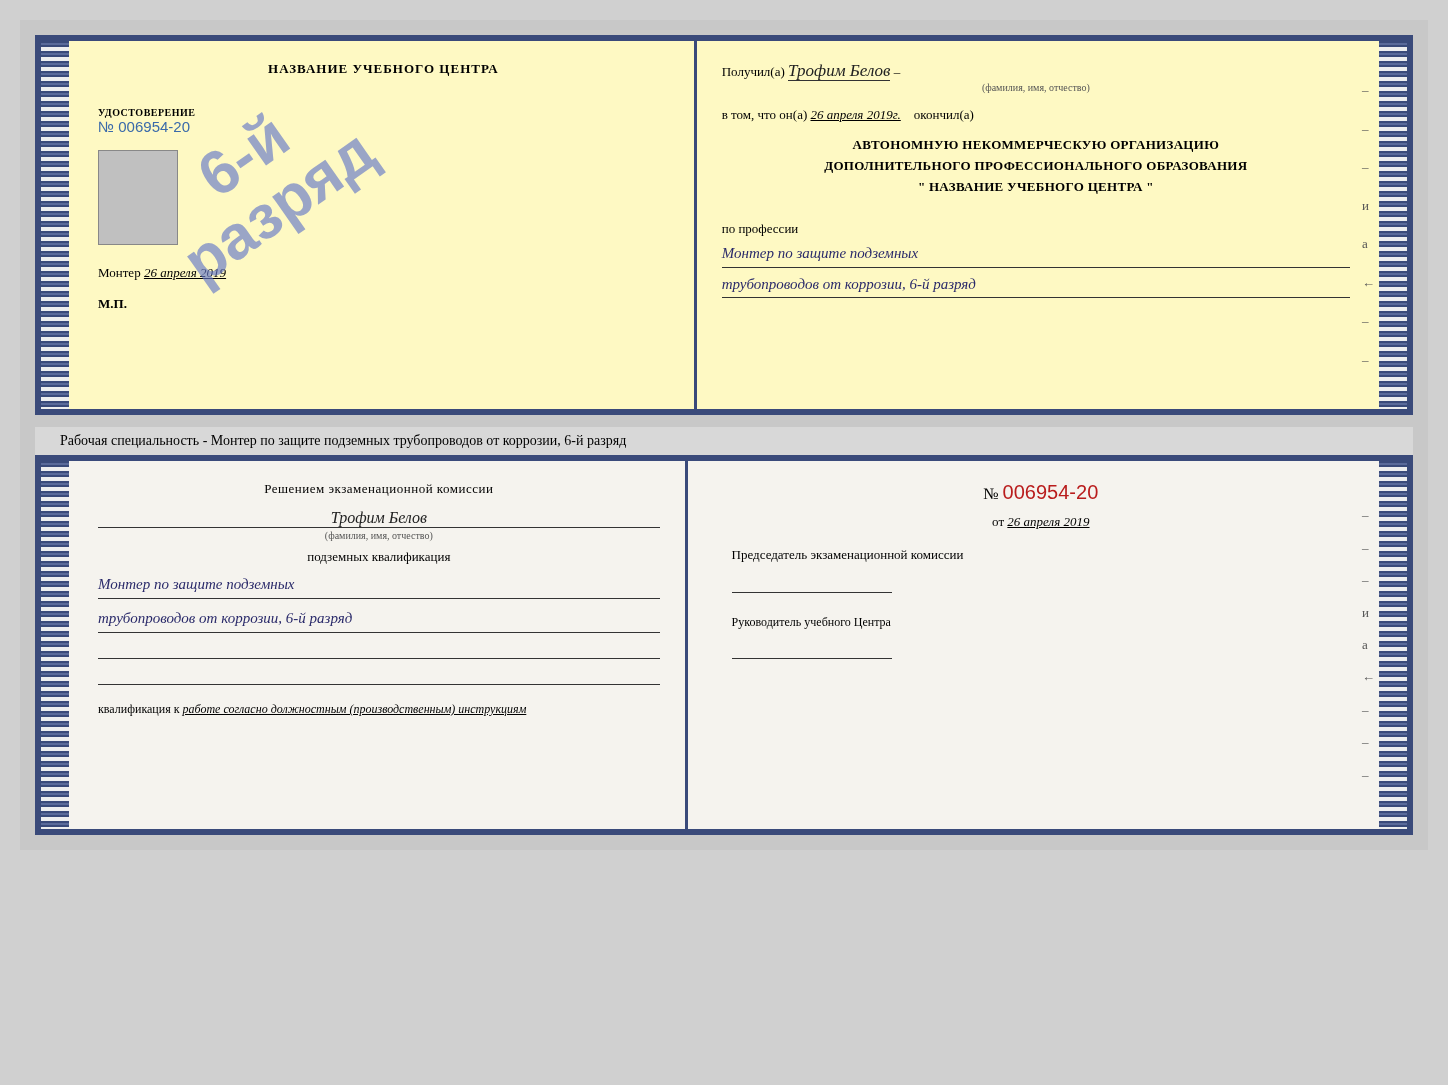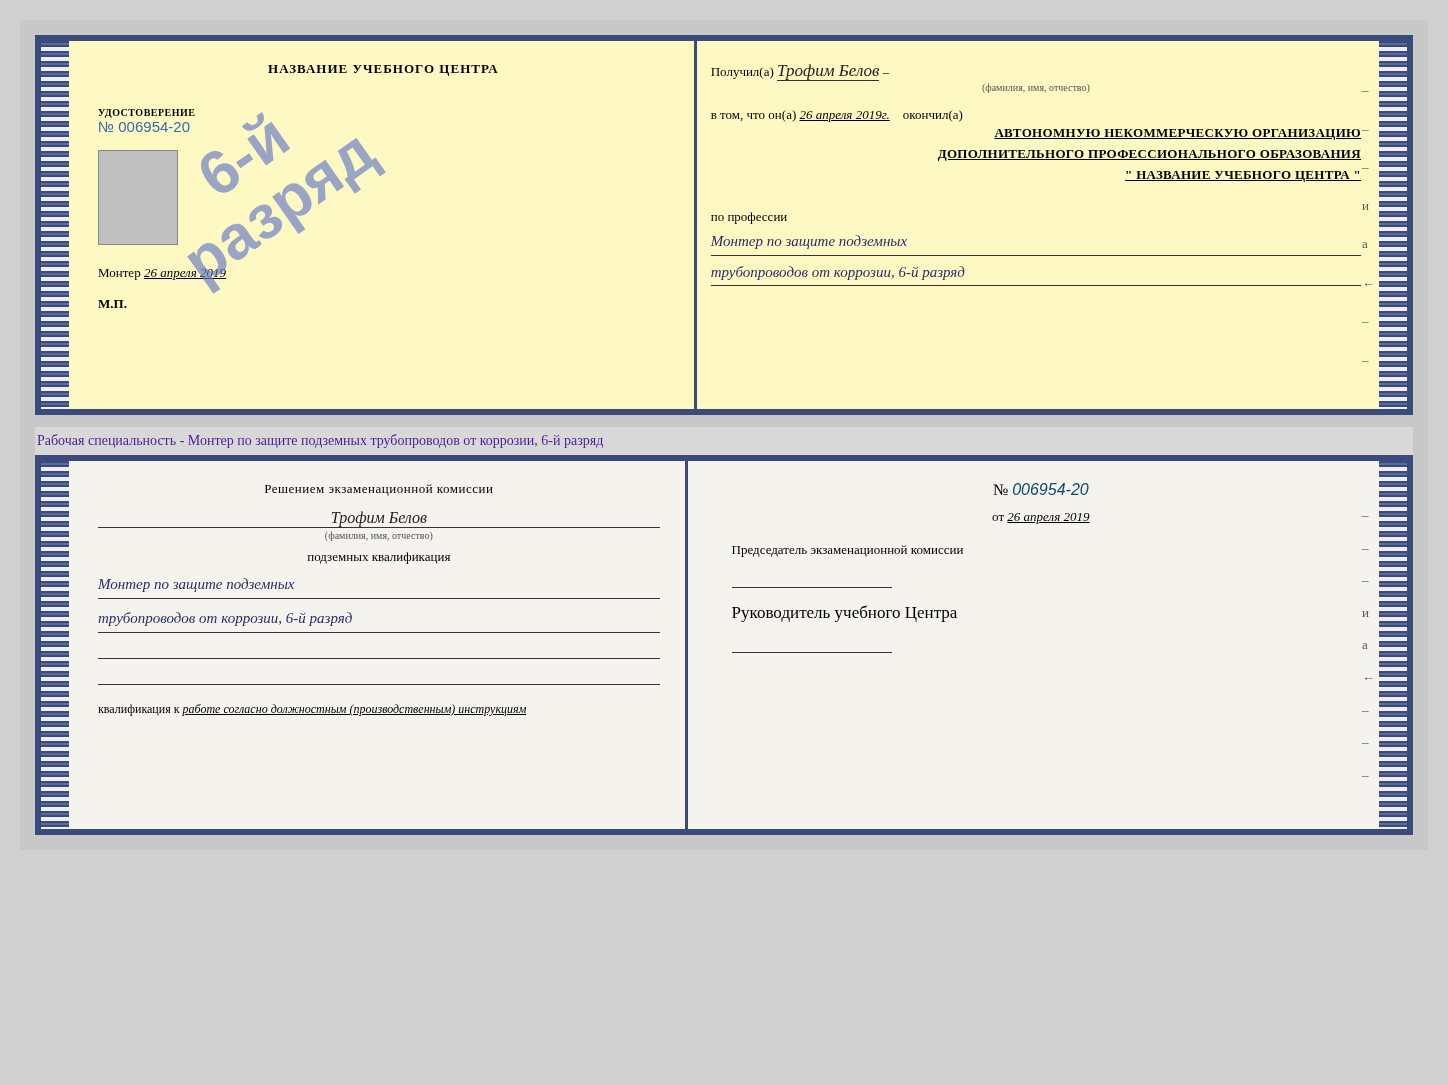--- a/index.html
+++ b/index.html
@@ -28,21 +28,21 @@
 
     .cert-left {
       width: 48%;
       border-right: 3px solid #3a4a7a;
       padding: 20px 25px;
       position: relative;
     }
 
     .cert-right {
       width: 52%;
-      padding: 20px 14px;
+      padding: 20px 25px;
       position: relative;
     }
 
     
     .binding-left {
       position: absolute;
       left: 0; top: 0; bottom: 0;
       width: 28px;
       background: repeating-linear-gradient(
         to bottom,
@@ -171,27 +171,27 @@
       margin-top: 14px;
       font-size: 13px;
     }
     .date-underline {
       font-style: italic;
       text-decoration: underline;
       font-size: 13px;
     }
 
     .org-block {
-      font-size: 13px;
-      text-align: right;
+      margin-top: 12px;
+      font-size: 13px;
+      text-align: center;
       line-height: 1.6;
       font-weight: bold;
       text-transform: uppercase;
       letter-spacing: 0.3px;
-      text-decoration: underline;
     }
 
     .po-professii {
       margin-top: 24px;
       font-size: 13px;
     }
 
     .profession-cursive {
       font-style: italic;
       font-family: Georgia, cursive;
@@ -212,23 +212,23 @@
       flex-direction: column;
       justify-content: space-around;
     }
     .side-dash {
       font-size: 13px;
       color: #555;
     }
 
     
     .separator-text {
-      padding: 6px 0 6px 2px;
+      padding: 6px 0 6px 25px;
       font-size: 14px;
-      color: #4c1d95;
+      color: #000000;
       background: #d8d8d8;
     }
 
     
     .certificate-bottom {
       display: flex;
       background: #f5f3ee;
       border: 6px solid #3a4a7a;
       min-height: 380px;
       gap: 19px;
@@ -306,24 +306,23 @@
       text-align: center;
       margin-bottom: 15px;
       letter-spacing: 0.3px;
     }
 
     .number-block {
       text-align: center;
       margin-bottom: 10px;
     }
     .cert-number-blue {
-      font-size: 16px;
-      color: #0c4a6e;
+      font-size: 20px;
+      color: #b91c1c;
       font-family: Arial, sans-serif;
-      font-style: italic;
     }
     .ot-date {
       font-size: 13px;
       text-align: center;
       margin-bottom: 15px;
     }
 
     .predsedatel {
       font-size: 13px;
       margin-top: 15px;
@@ -332,22 +331,22 @@
 
     .podpis-line {
       border-bottom: 1px solid #333;
       display: block;
       height: 20px;
       width: 160px;
       margin-top: 8px;
     }
 
     .rukovoditel {
-      font-size: 17px;
-      margin-top: 12px;
+      font-size: 12px;
+      margin-top: 20px;
       line-height: 1.5;
     }
 
     .side-dashes-right {
       position: absolute;
       right: 32px;
       top: 30px;
       bottom: 30px;
       display: flex;
       flex-direction: column;

